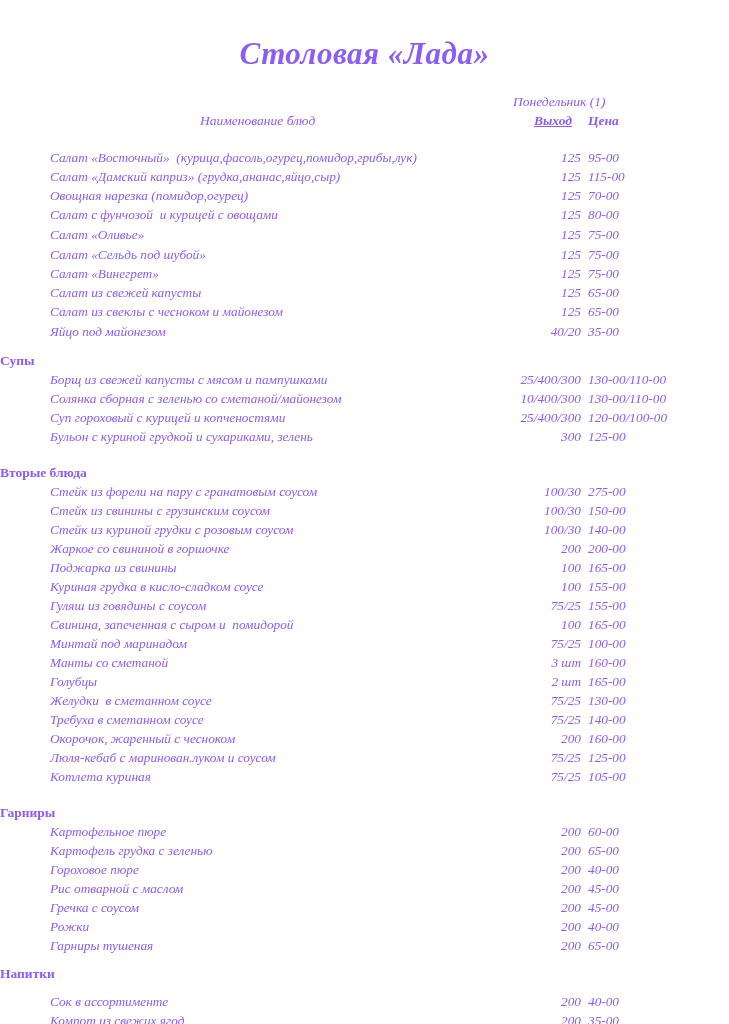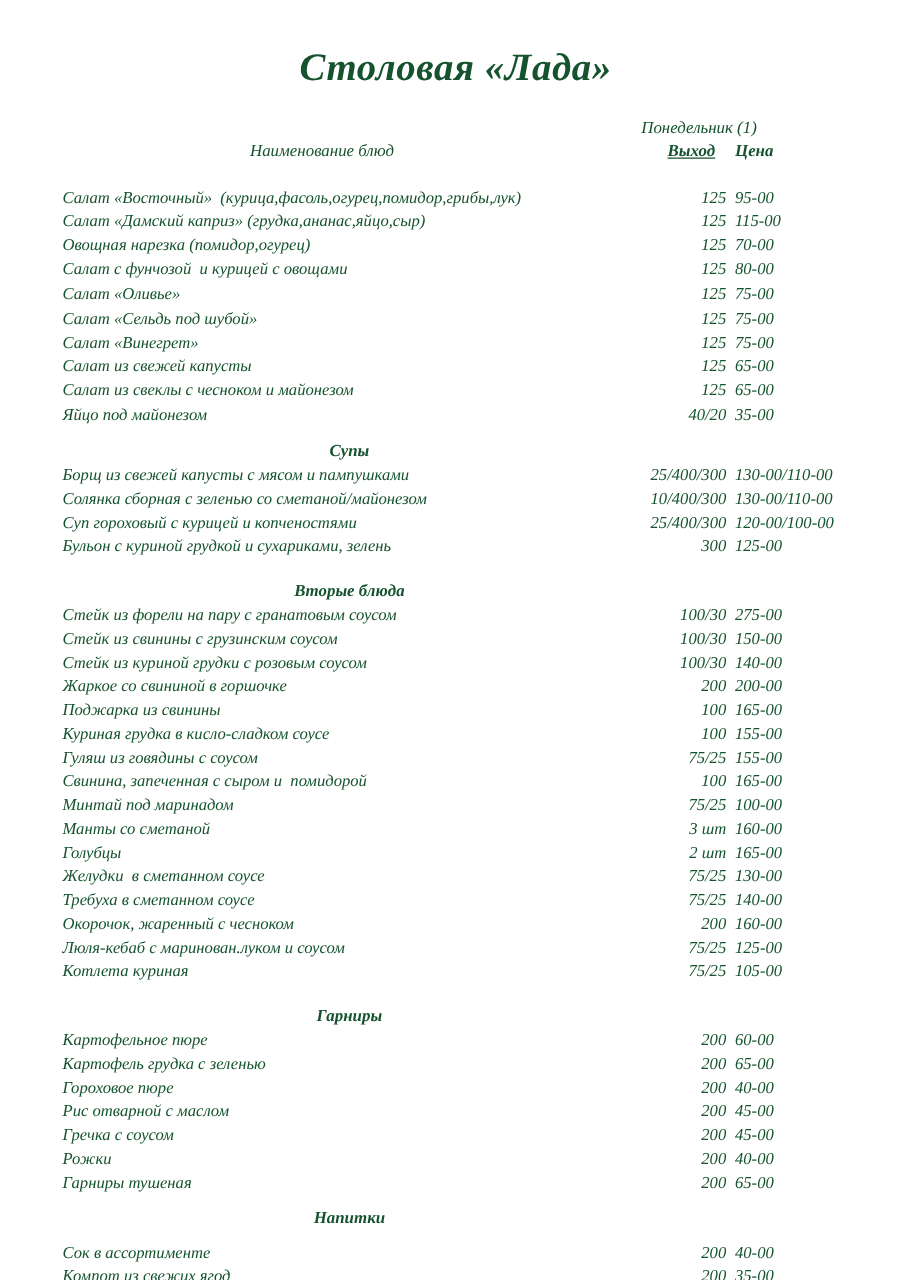--- a/index.html
+++ b/index.html
@@ -5,21 +5,21 @@
   html, body {
     margin: 0;
     padding: 0;
     background: #ffffff;
   }
   .page {
     position: relative;
     width: 729px;
     height: 1024px;
     background: #ffffff;
-    color: #14532d;
+    color: #8b5cf6;
     font-family: "Liberation Serif", "DejaVu Serif", serif;
     overflow: hidden;
   }
   .title {
     text-align: center;
     font-size: 31px;
     font-style: italic;
     letter-spacing: 0.5px;
     margin: 0;
     padding-top: 36px;
@@ -68,23 +68,21 @@
     font-weight: bold;
     white-space: pre;
   }
 
   
   .menu {
     position: relative;
     margin-top: 8px;
   }
   .section-title {
-    text-align: center;
-    font-size: 13.5px;
-    font-style: italic;
+    font-size: 13.5px;
     font-weight: bold;
     height: 19px;
     line-height: 19px;
     white-space: pre;
     padding-right: 170px;
   }
   .section-title.nudge-left {
   }
   .spacer {
     height: 17px;

